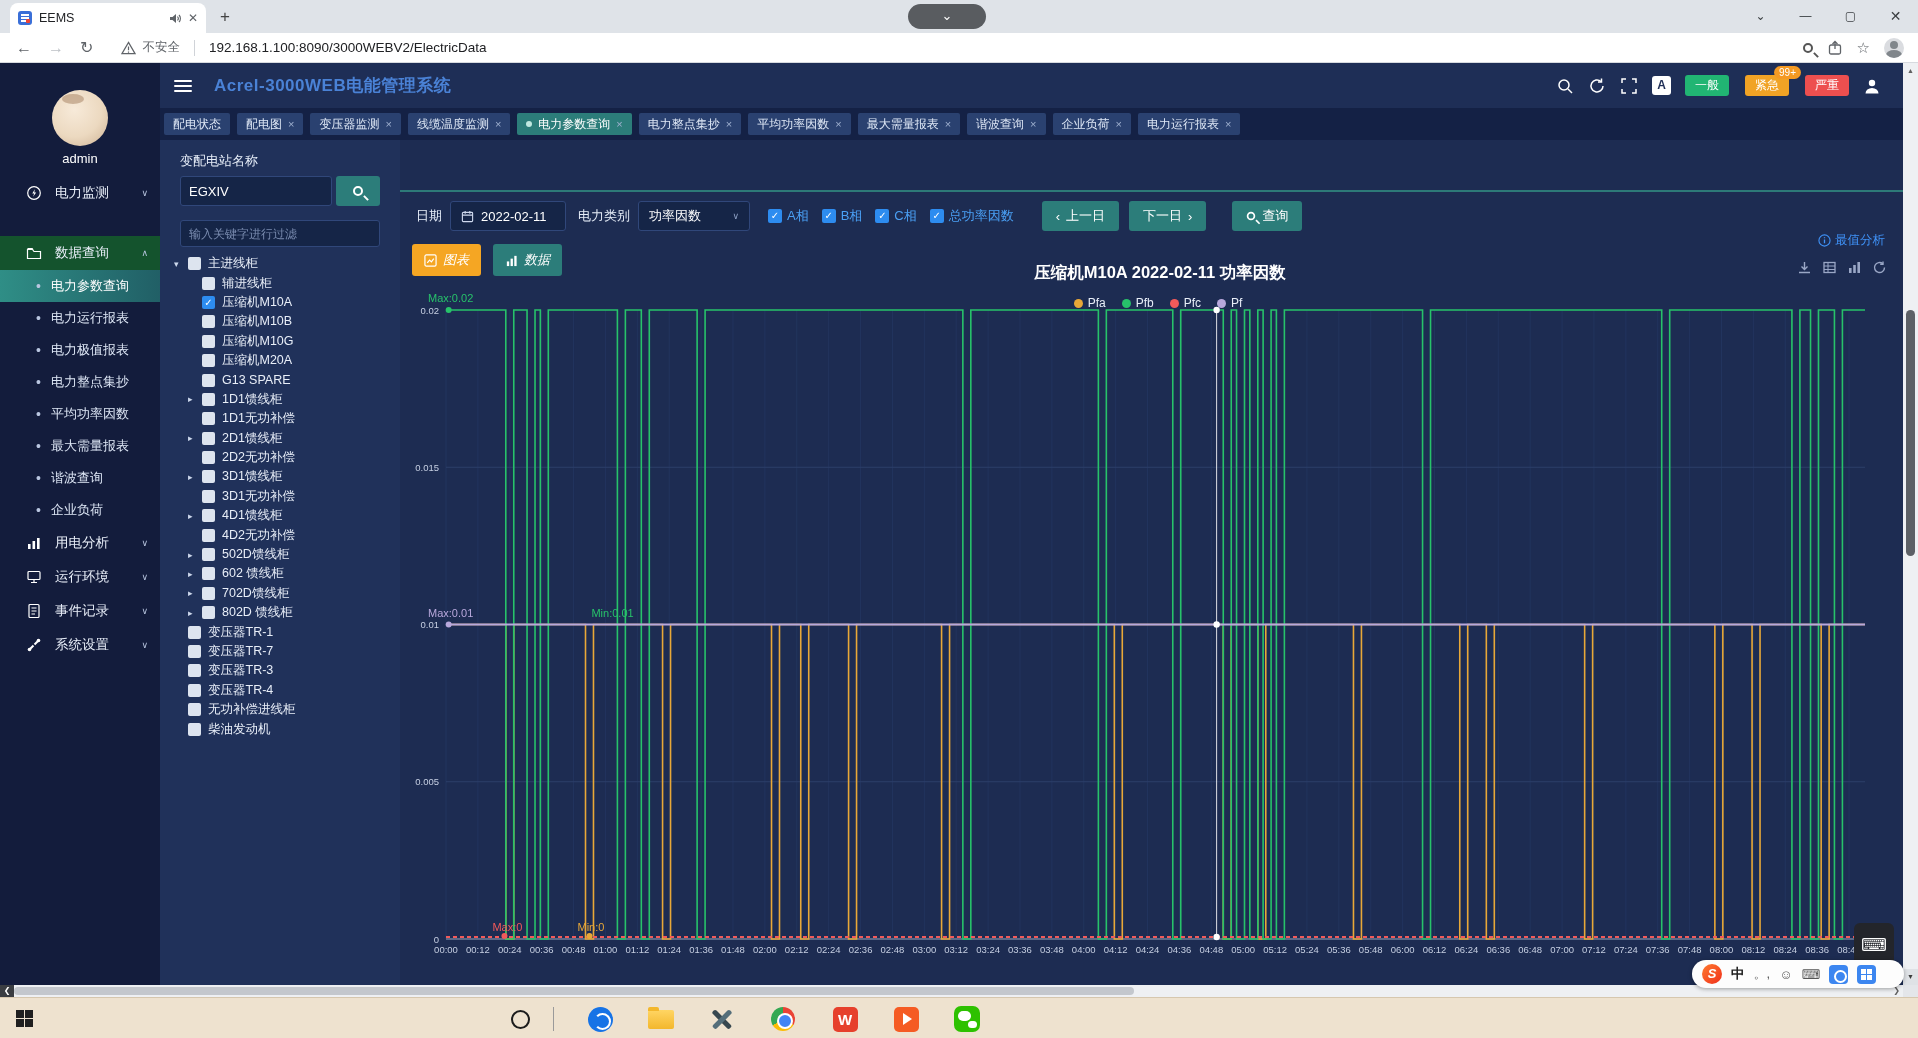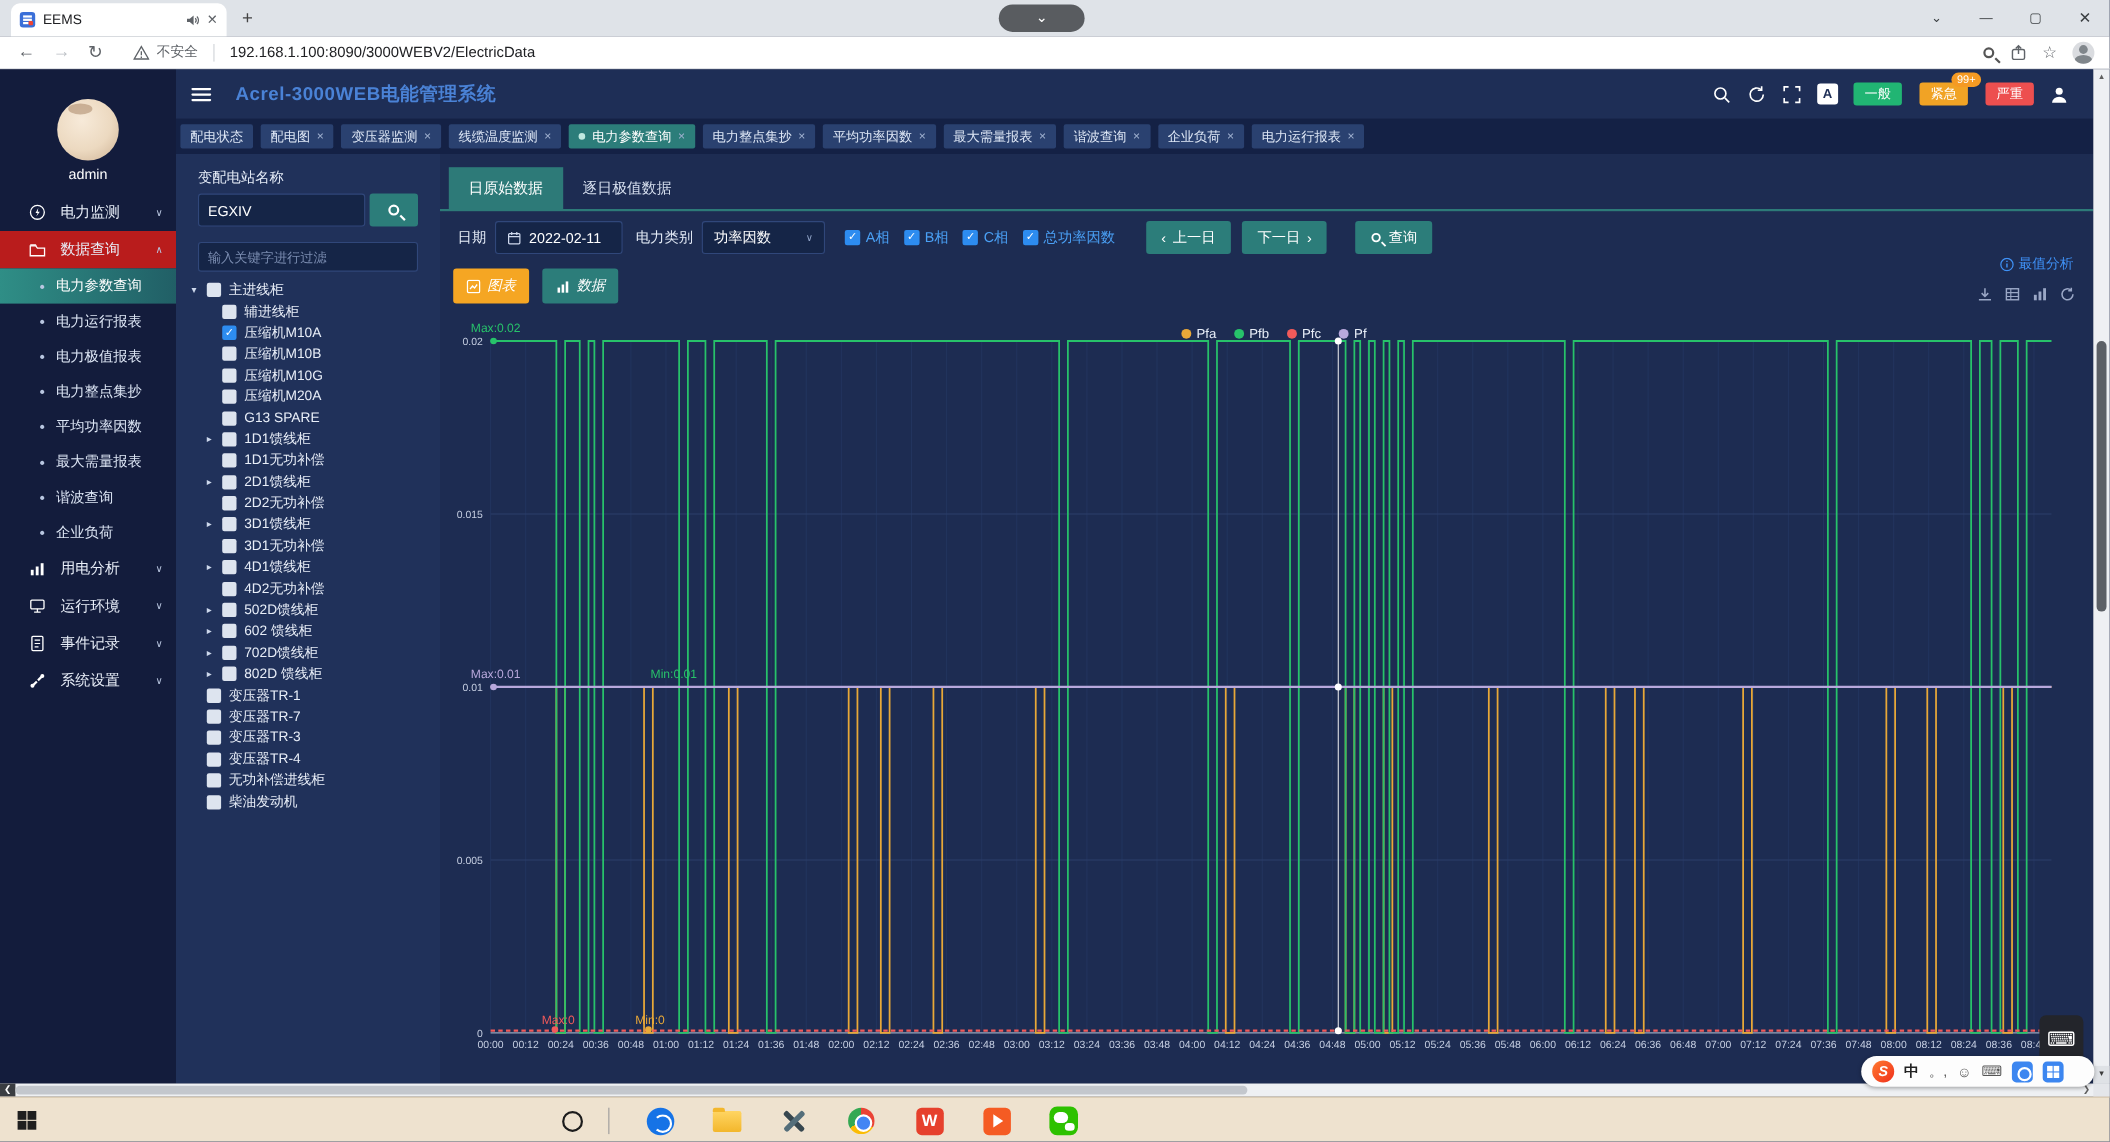--- a/index.html
+++ b/index.html
@@ -32,21 +32,21 @@
   .uavatar::before{content:''; position:absolute; left:6px; top:3px; width:8px; height:8px; border-radius:50%; background:#80868b;}
   .uavatar::after{content:''; position:absolute; left:2px; top:12px; width:16px; height:10px; border-radius:50%; background:#80868b;}
 
   
   .sidebar { position:absolute; left:0; top:63px; width:160px; height:922px; background:#131c3c; }
   .avatar { position:absolute; left:52px; top:27px; width:56px; height:56px; border-radius:50%; background:radial-gradient(circle at 40% 35%, #f7ead9 0%, #ecd9c0 55%, #cdb193 100%); }
   .avatar::before { content:''; position:absolute; left:10px; top:4px; width:22px; height:10px; border-radius:50%; background:#a98767; opacity:.55; }
   .uname { position:absolute; left:0; top:88px; width:160px; text-align:center; color:#fff; font-size:13px; }
   .snav { position:absolute; left:0; top:113px; width:160px; }
   .smrow { height:34px; display:flex; align-items:center; padding-left:26px; gap:13px; color:#e8eef8; font-size:13.5px;text-align:right; }
-  .smrow.open { background:#b91c1c; }
+  .smrow.open { background:#14532d;margin-top:26px; }
   .smic { width:16px; height:16px; display:inline-flex; }
   .smch { margin-left:auto; margin-right:12px; color:#b9c6e0; font-size:9px; }
   .subrow { height:32px; display:flex; align-items:center; padding-left:36px; gap:10px; color:#dde6f5; font-size:13px; }
   .subrow .bdot { font-size:14px; color:#b9c6e0; }
   .subrow.act { background:linear-gradient(90deg,#2f8e86 0%,#215f66 100%); color:#fff; }
 
   .apphead { position:absolute; left:160px; top:63px; width:1743px; height:45px; background:#1e2e56; display:flex; align-items:center; }
   .burger { width:18px; margin-left:14px; display:flex; flex-direction:column; gap:3px; }
   .burger i { height:2px; background:#fff; border-radius:1px; }
   .apptitle { margin-left:22px; font-size:17px; font-weight:bold; color:#4a82d6; letter-spacing:.5px; }
@@ -532,24 +532,20 @@
         </div>
         <div class="trow" style="padding-left: 0px;">
           <span class="tar"></span>
           <span class="tcb"></span>
           <span class="tlb">柴油发动机</span>
         </div>
       </div>
   </div>
 
   <div class="card">
-    <div class="subtabs" id="subtabs">
-        <div class="stab on">日原始数据</div>
-        <div class="stab">逐日极值数据</div>
-      </div>
     <div class="subdiv"></div>
 
     <div class="filterrow">
       <span class="flabel">日期</span>
       <div class="fbox date">
         <svg width="13" height="13" viewBox="0 0 14 14">
             <rect x="1.5" y="2.5" width="11" height="10" rx="1" fill="none" stroke="#cfd9ee" stroke-width="1.2"></rect>
             <path d="M1.5 5.5h11M4.5 1v3M9.5 1v3" stroke="#cfd9ee" stroke-width="1.2"></path>
           </svg>
         <span>2022-02-11</span>
@@ -631,20 +627,21 @@
           <rect x="2" y="8" width="2.6" height="5" fill="#9aa7c6"></rect>
           <rect x="6.2" y="5" width="2.6" height="8" fill="#9aa7c6"></rect>
           <rect x="10.4" y="2" width="2.6" height="11" fill="#9aa7c6"></rect>
         </svg>
       <svg viewBox="0 0 15 15">
           <path d="M12.5 7.5a5 5 0 1 1-1.7-3.7" fill="none" stroke="#9aa7c6" stroke-width="1.4"></path>
           <path d="M11 1.5v2.8H8.2" fill="none" stroke="#9aa7c6" stroke-width="1.4"></path>
         </svg>
     </div>
 
+    <div class="charttitle">压缩机M10A  2022-02-11  功率因数</div>
     <div class="legend" id="legend">
         <span class="litem">
           <span class="ldot" style="background: rgb(232, 168, 56);"></span>
           <span>Pfa</span>
         </span>
         <span class="litem">
           <span class="ldot" style="background: rgb(39, 194, 106);"></span>
           <span>Pfb</span>
         </span>
         <span class="litem">

